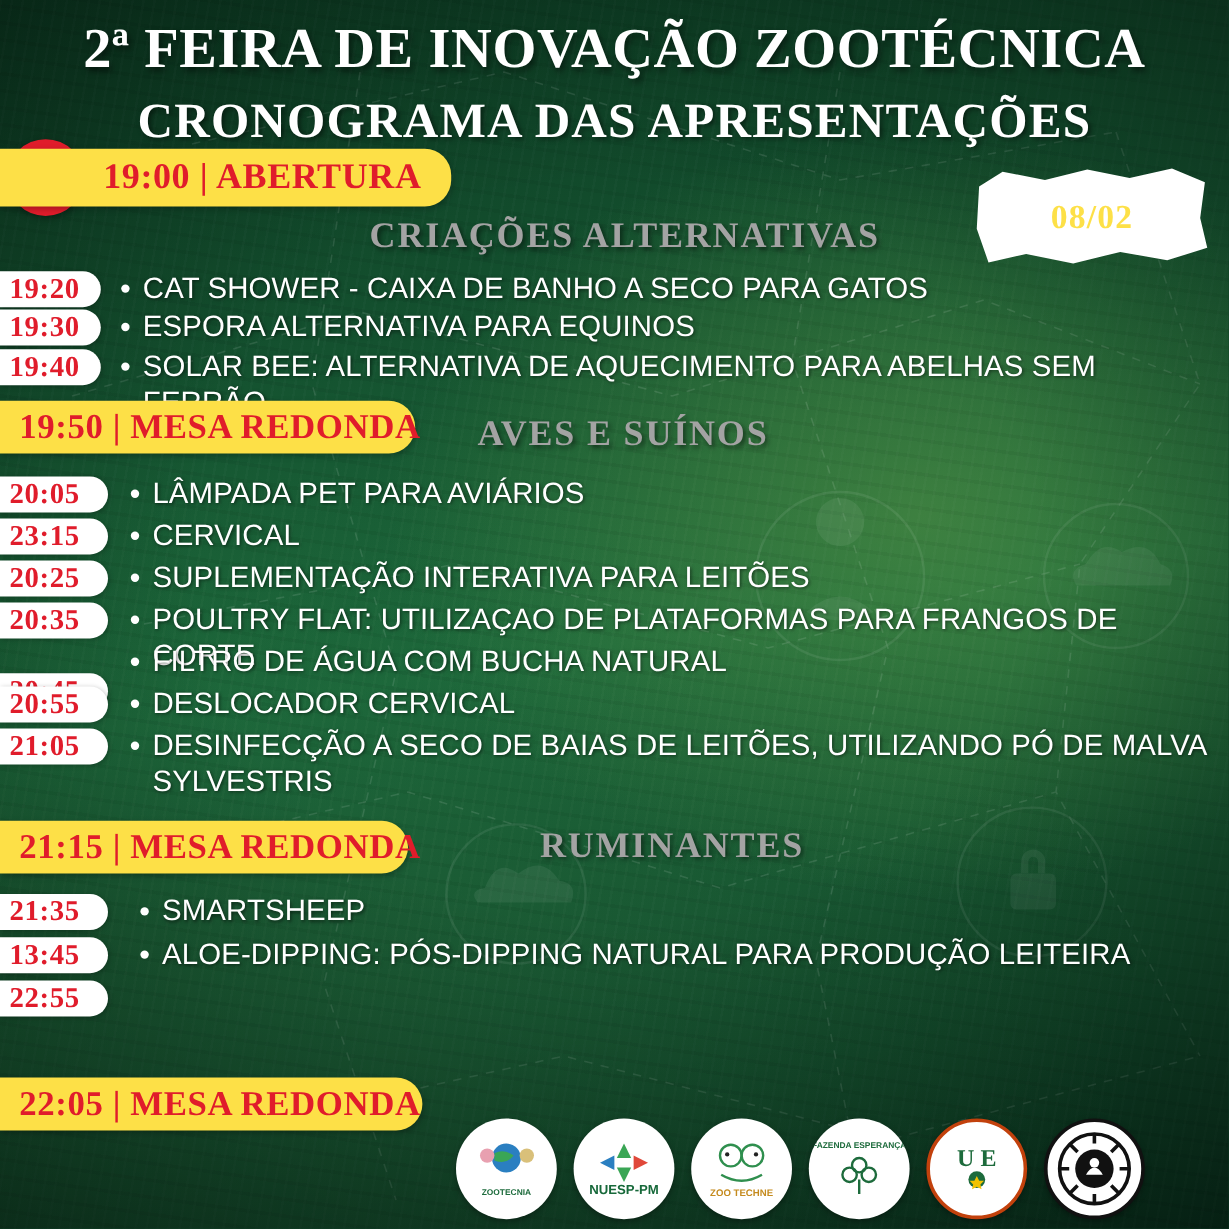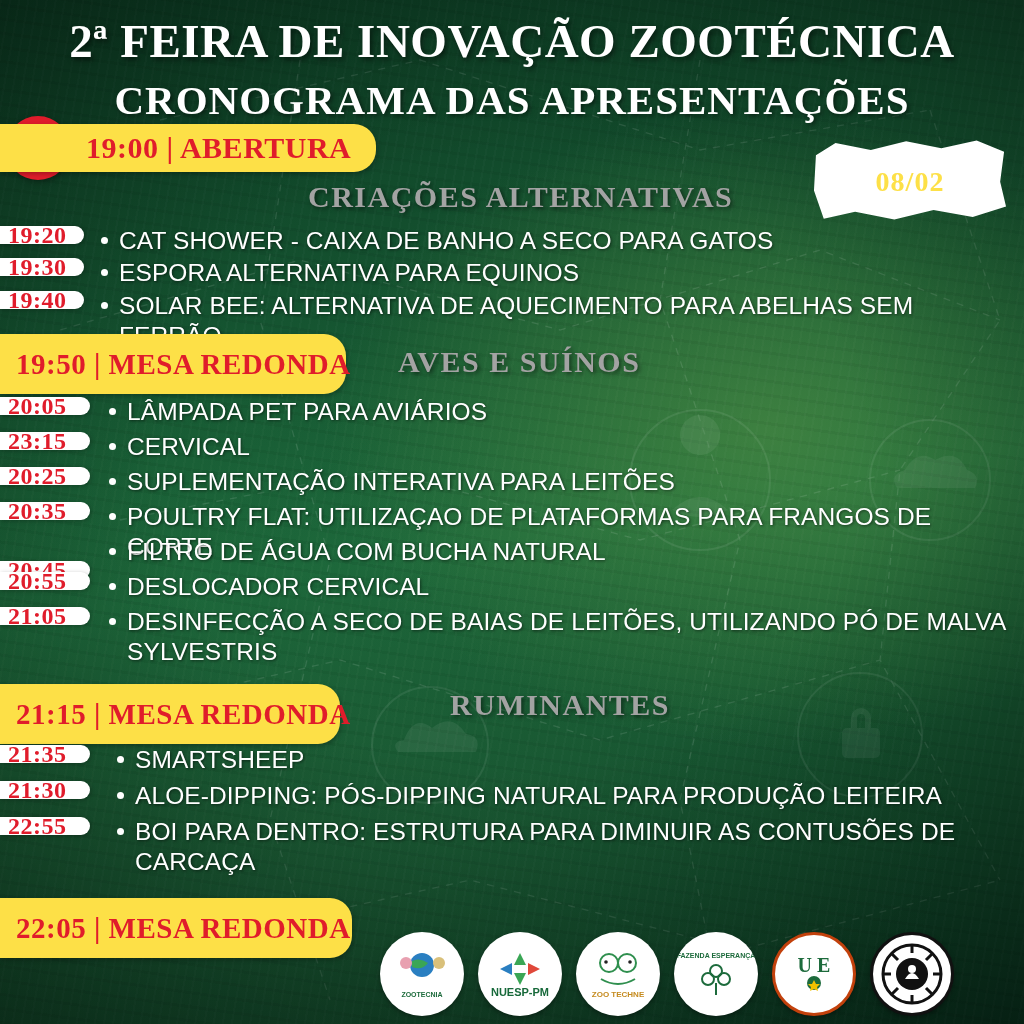--- a/index.html
+++ b/index.html
@@ -124,21 +124,21 @@
     color: #a3a3a3;
     letter-spacing: 1.5px;
     text-shadow: 2px 2px 4px rgba(0,0,0,.5);
   }
 
   
   .time-chip {
     position: absolute;
     background: #fff;
     border-radius: 0 16px 16px 0;
-    height: 18px;
+    height: 30px;
     left: 0;
     display: flex; align-items: center;
     padding: 0 12px 0 8px;
     box-shadow: 1px 1px 4px rgba(0,0,0,.25);
     text-align: center;
   }
   .time-chip span {
     font-family: "Liberation Serif", serif;
     font-weight: bold;
     font-size: 24px;
@@ -156,21 +156,21 @@
     line-height: 30px;
   }
   .talk .bullet {
     position: absolute;
     left: -18px; top: 11px;
     width: 7px; height: 7px; border-radius: 50%;
     background: #fff;
   }
 
   
-  .rt { height: 60px; border-radius: 0 22px 22px 0; left: 0; }
+  .rt { height: 44px; border-radius: 0 22px 22px 0; left: 0; }
   .rt .pill-text { font-size: 29px; padding-left: 16px; }
 
   
   #logos {
     position: absolute; bottom: 8px; left: 380px;
     display: flex; align-items: center; gap: 14px;
   }
   .logo {
     width: 84px; height: 84px; border-radius: 50%;
     background: #fff;
@@ -309,28 +309,27 @@
   </div>
 
   <div class="section-head" style="top:688px; left:450px;">RUMINANTES</div>
 
   <div class="time-chip" style="top:745px; width:90px;">
       <span>21:35</span>
     </div>
   <div class="talk" style="top:745px; left:135px; width:870px;"><span class="bullet"></span><span>SMARTSHEEP</span></div>
 
   <div class="time-chip" style="top:781px; width:90px;">
-      <span>21:30</span>
+      <span>13:45</span>
     </div>
   <div class="talk" style="top:781px; left:135px; width:880px;"><span class="bullet"></span><span>ALOE-DIPPING: PÓS-DIPPING NATURAL PARA PRODUÇÃO LEITEIRA</span></div>
 
   <div class="time-chip" style="top:817px; width:90px;">
       <span>22:55</span>
     </div>
-  <div class="talk" style="top:817px; left:135px; width:830px;"><span class="bullet"></span><span>BOI PARA DENTRO: ESTRUTURA PARA DIMINUIR AS CONTUSÕES DE CARCAÇA</span></div>
 
   <div class="pill rt" style="top:898px; width:352px;">
     <span class="pill-text">22:05 | MESA REDONDA</span>
   </div>
 
   <div id="logos">
 
     <div class="logo">
       <svg width="56" height="40" viewBox="0 0 56 40">
         <circle cx="28" cy="16" r="12" fill="#2a7fc1"></circle>

